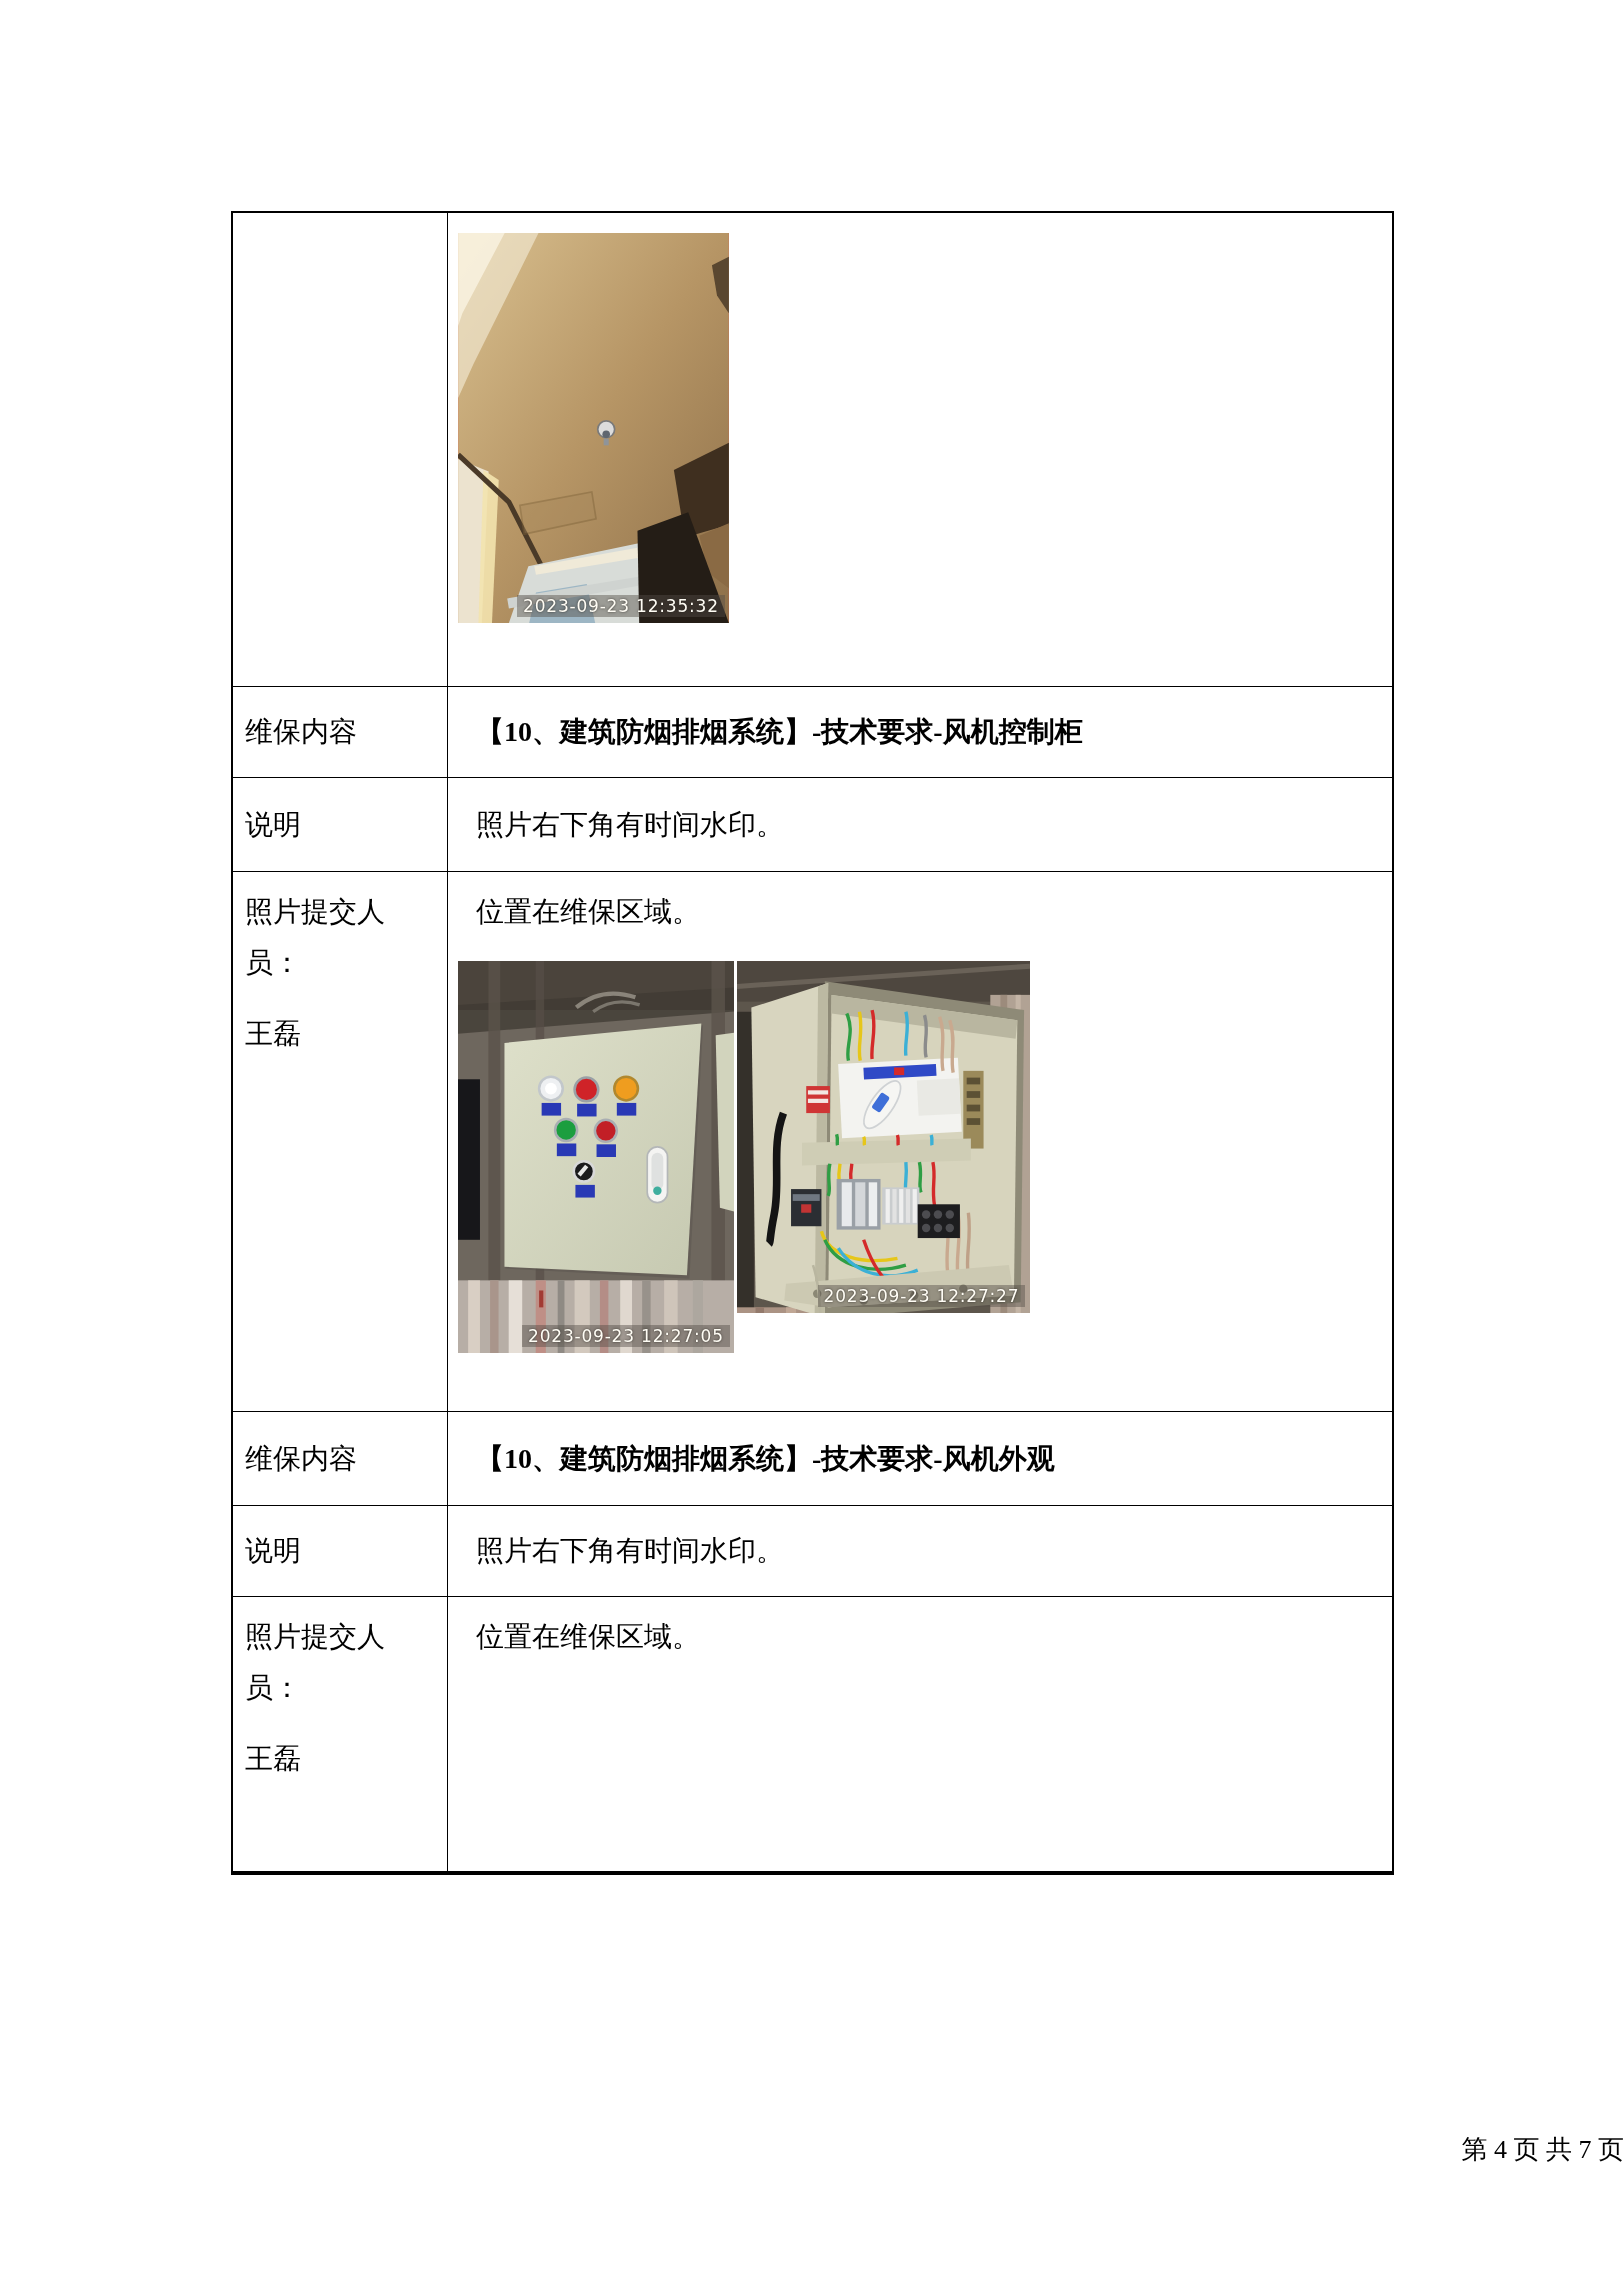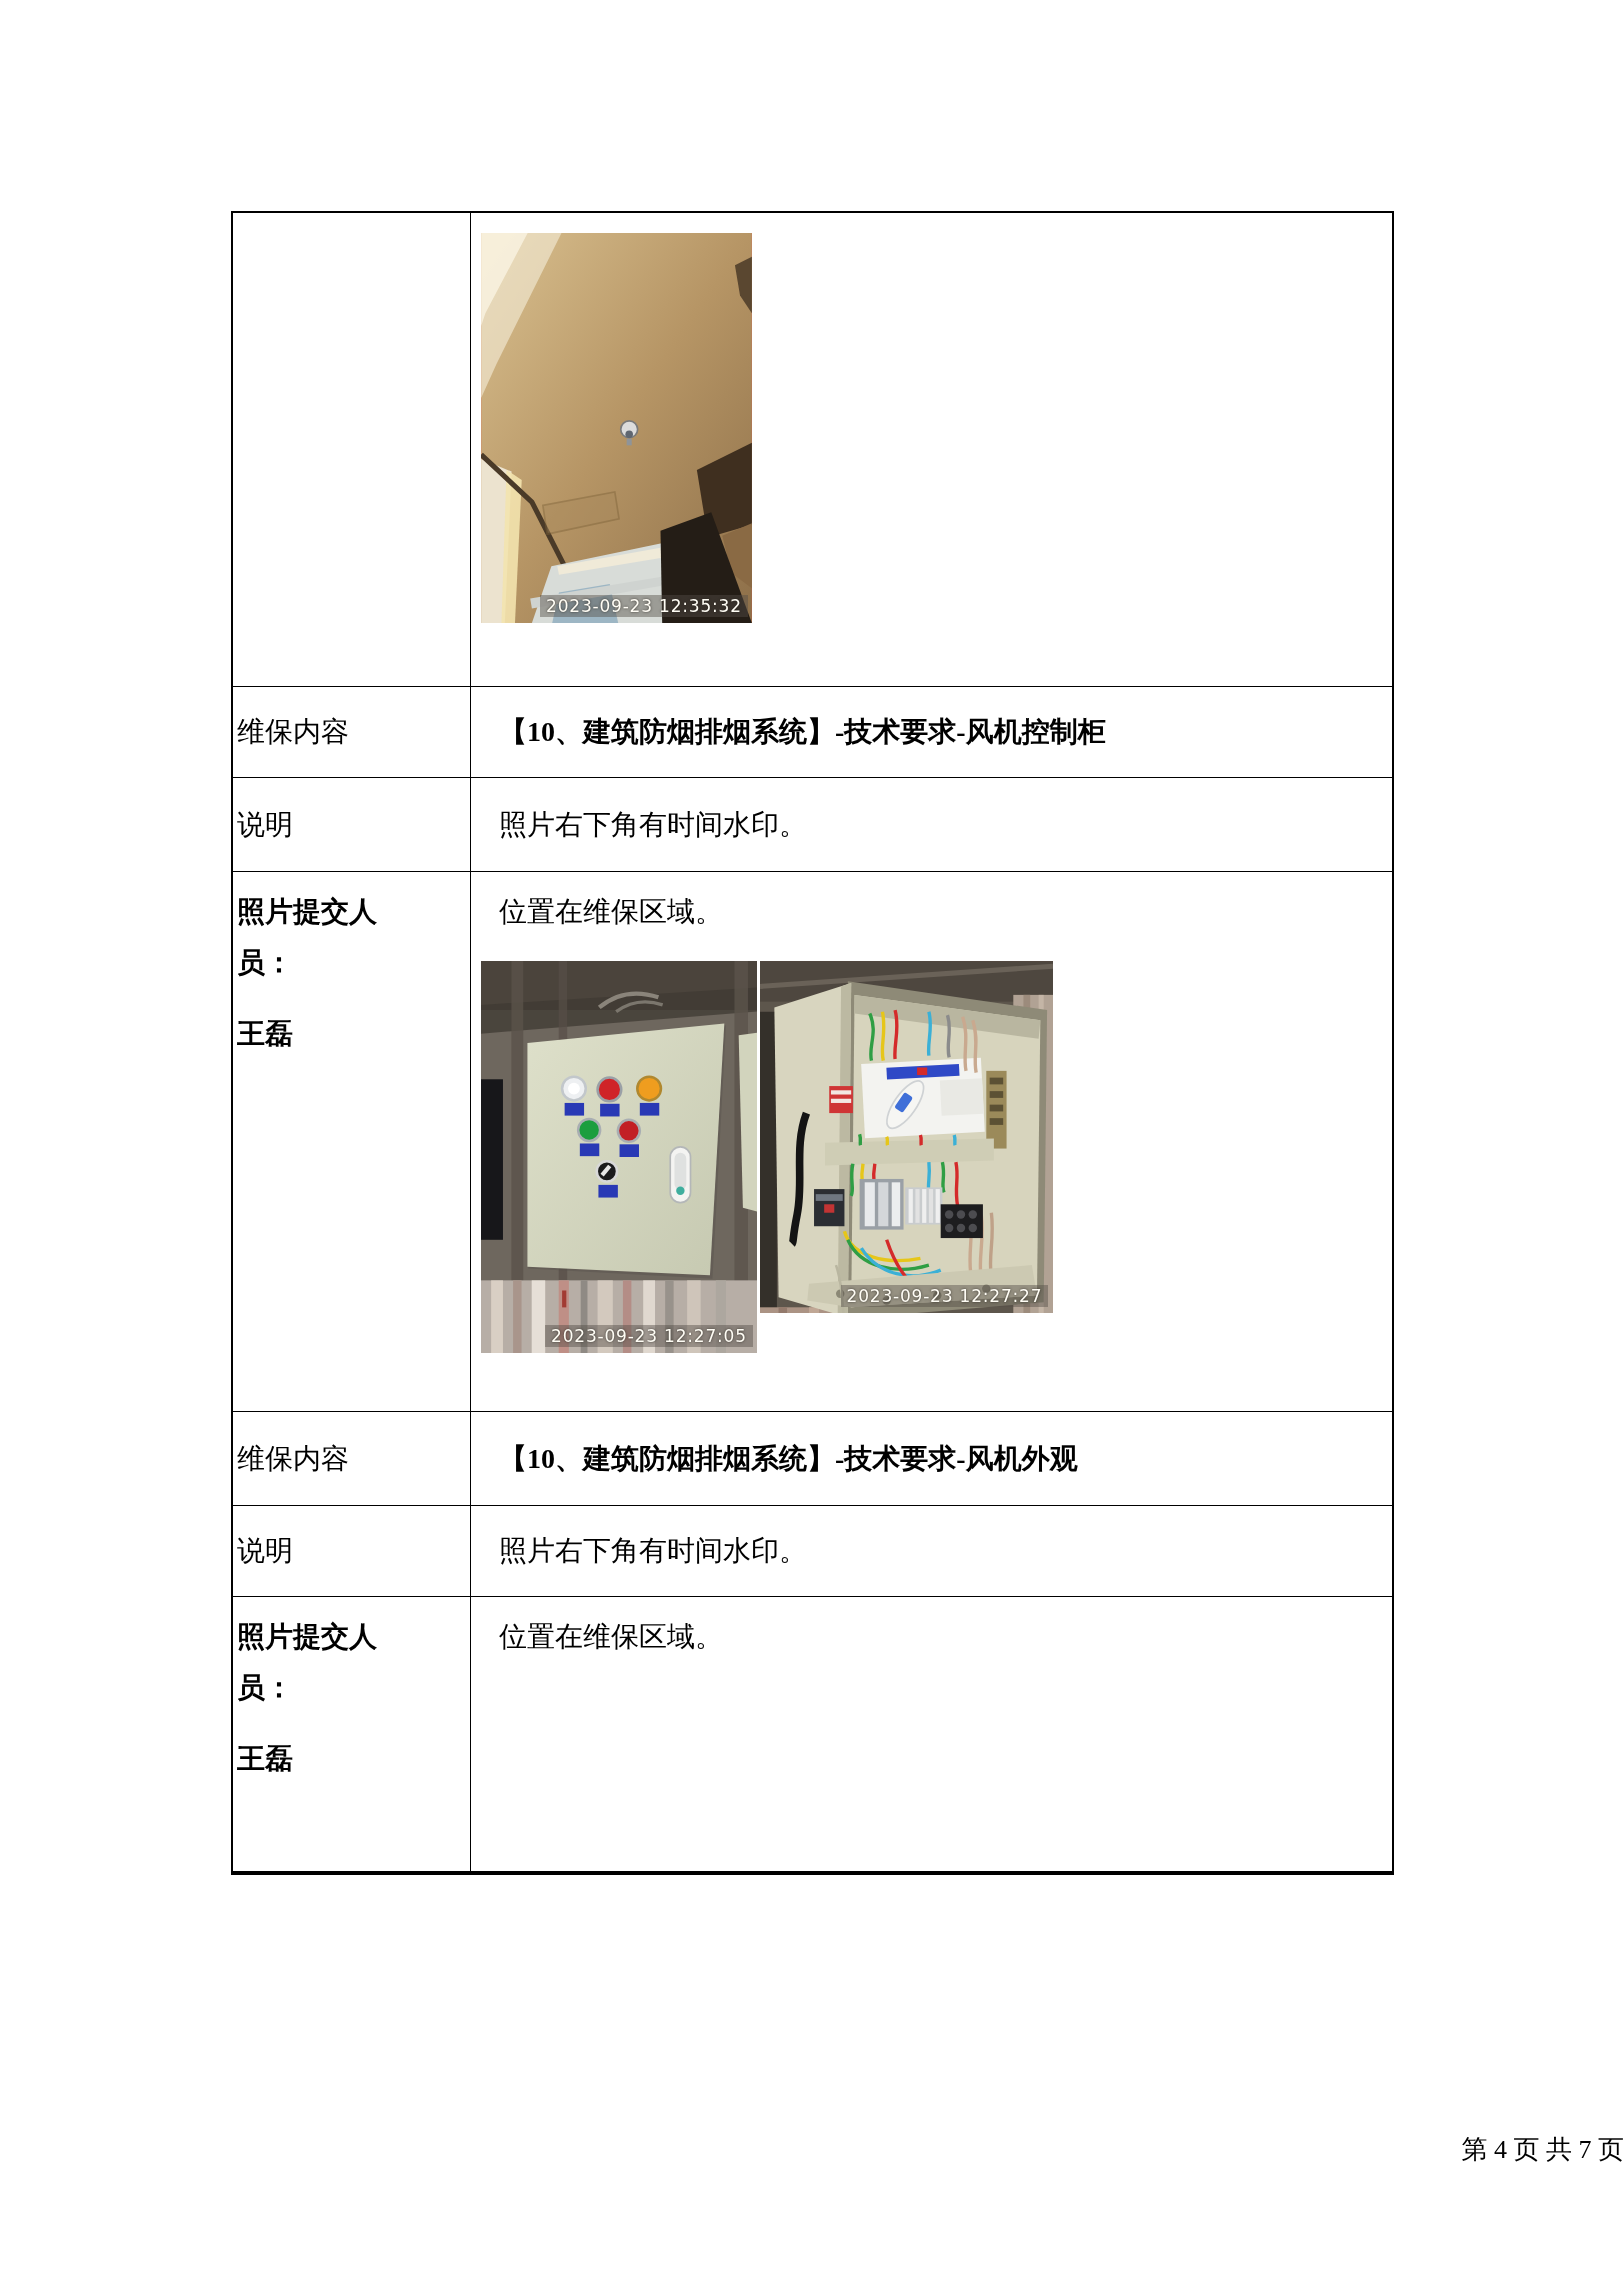--- a/index.html
+++ b/index.html
@@ -16,27 +16,27 @@
   .trow { display:flex; box-sizing:border-box; border-top:1.7px solid #000; }
   .trow.first { border-top:none; }
   .r1 { height:473px; border-top:none; }
   .r2 { height:91px; }
   .r3 { height:94px; }
   .r4 { height:540px; }
   .r5 { height:94px; }
   .r6 { height:91px; }
   .r7 { flex:1; }
   .label-cell {
-    width:238px; box-sizing:border-box; border-right:1.7px solid #000;
-    padding-left:4px; font-size:28px;
+    width:215px; box-sizing:border-box; border-right:1.7px solid #000;
+    padding-left:12px; font-size:28px;
   }
   .content-cell { flex:1; font-size:28px; box-sizing:border-box; }
   .single .label-cell, .single .content-cell { display:flex; align-items:center; }
   .single .content-cell .ctext { padding-left:28px; }
-  .tall .label-cell { padding-top:13.5px; line-height:51px;font-weight:bold; }
+  .tall .label-cell { padding-top:13.5px; line-height:51px; }
   .tall .content-cell .ctext { padding-top:13.5px; padding-left:28px; line-height:51px; }
   .submitter-name { margin-top:20px; }
   .serif-text { font-family:"Liberation Serif","DejaVu Serif",serif;font-weight:bold; }
   .photo-pad-r1 { padding:19.5px 0 0 10px; }
   .photo-strip { display:flex; gap:2.5px; padding-left:10px; margin-top:24.5px; }
   .photo { position:relative; overflow:hidden; background:#ef4444; }
   .photo svg { display:block; }
   .ts {
     position:absolute; right:4.2px; bottom:6px;
     font-family:"DejaVu Sans",sans-serif; font-size:17px; letter-spacing:0.8px;

